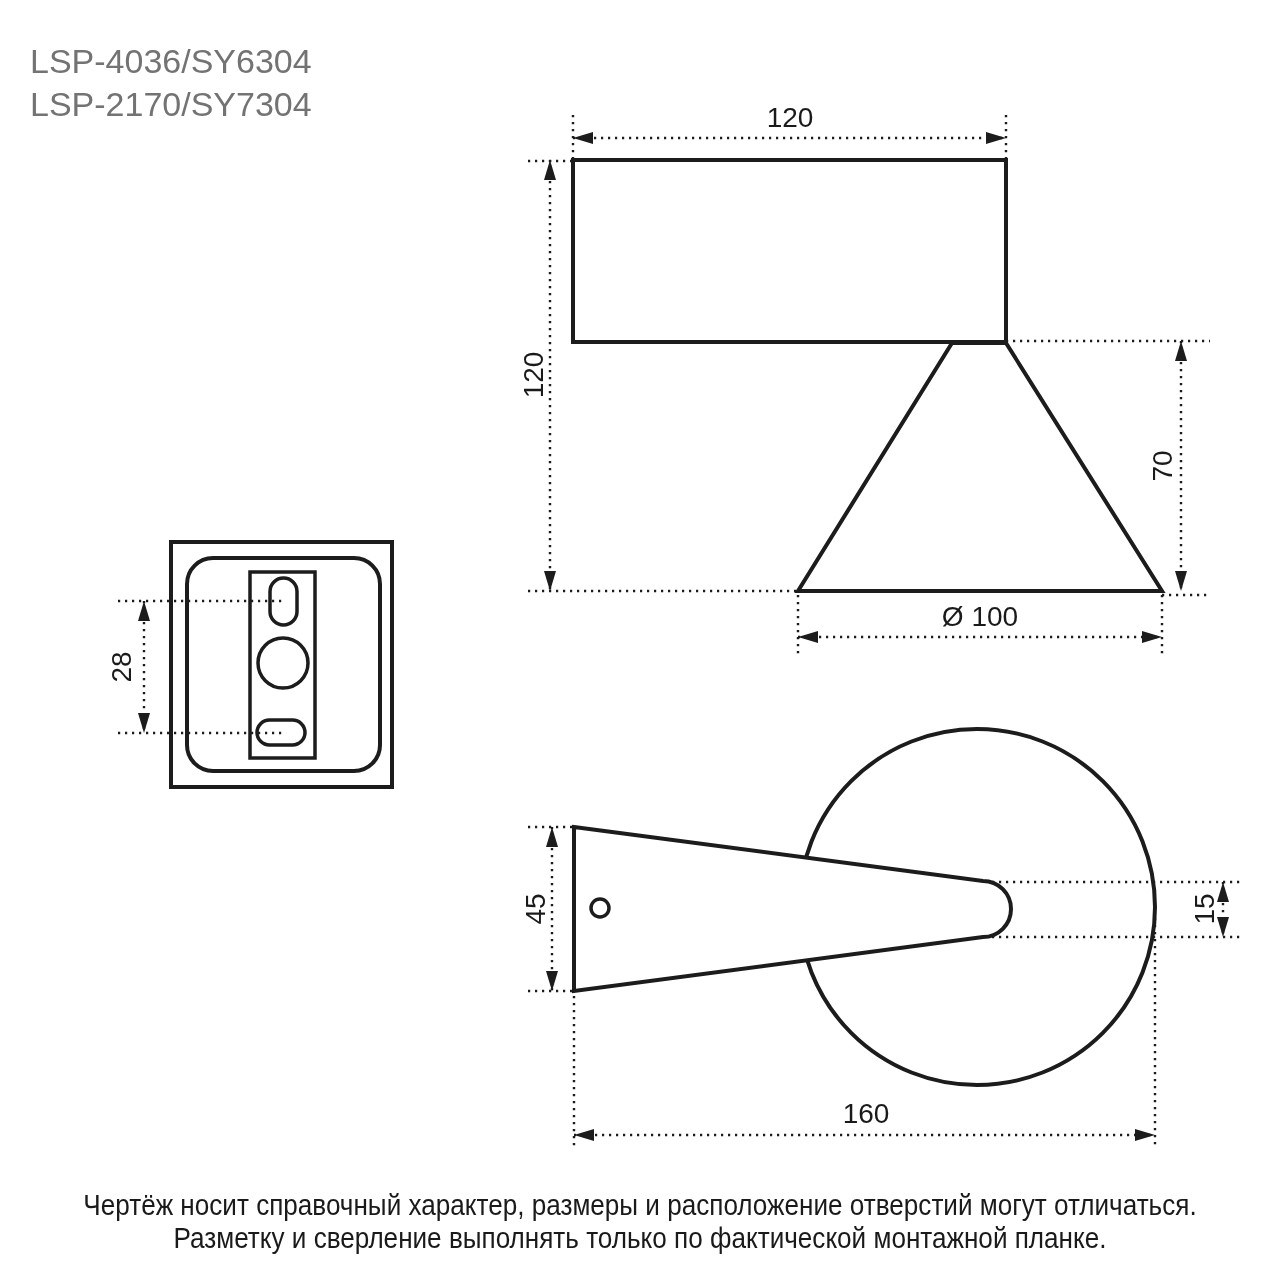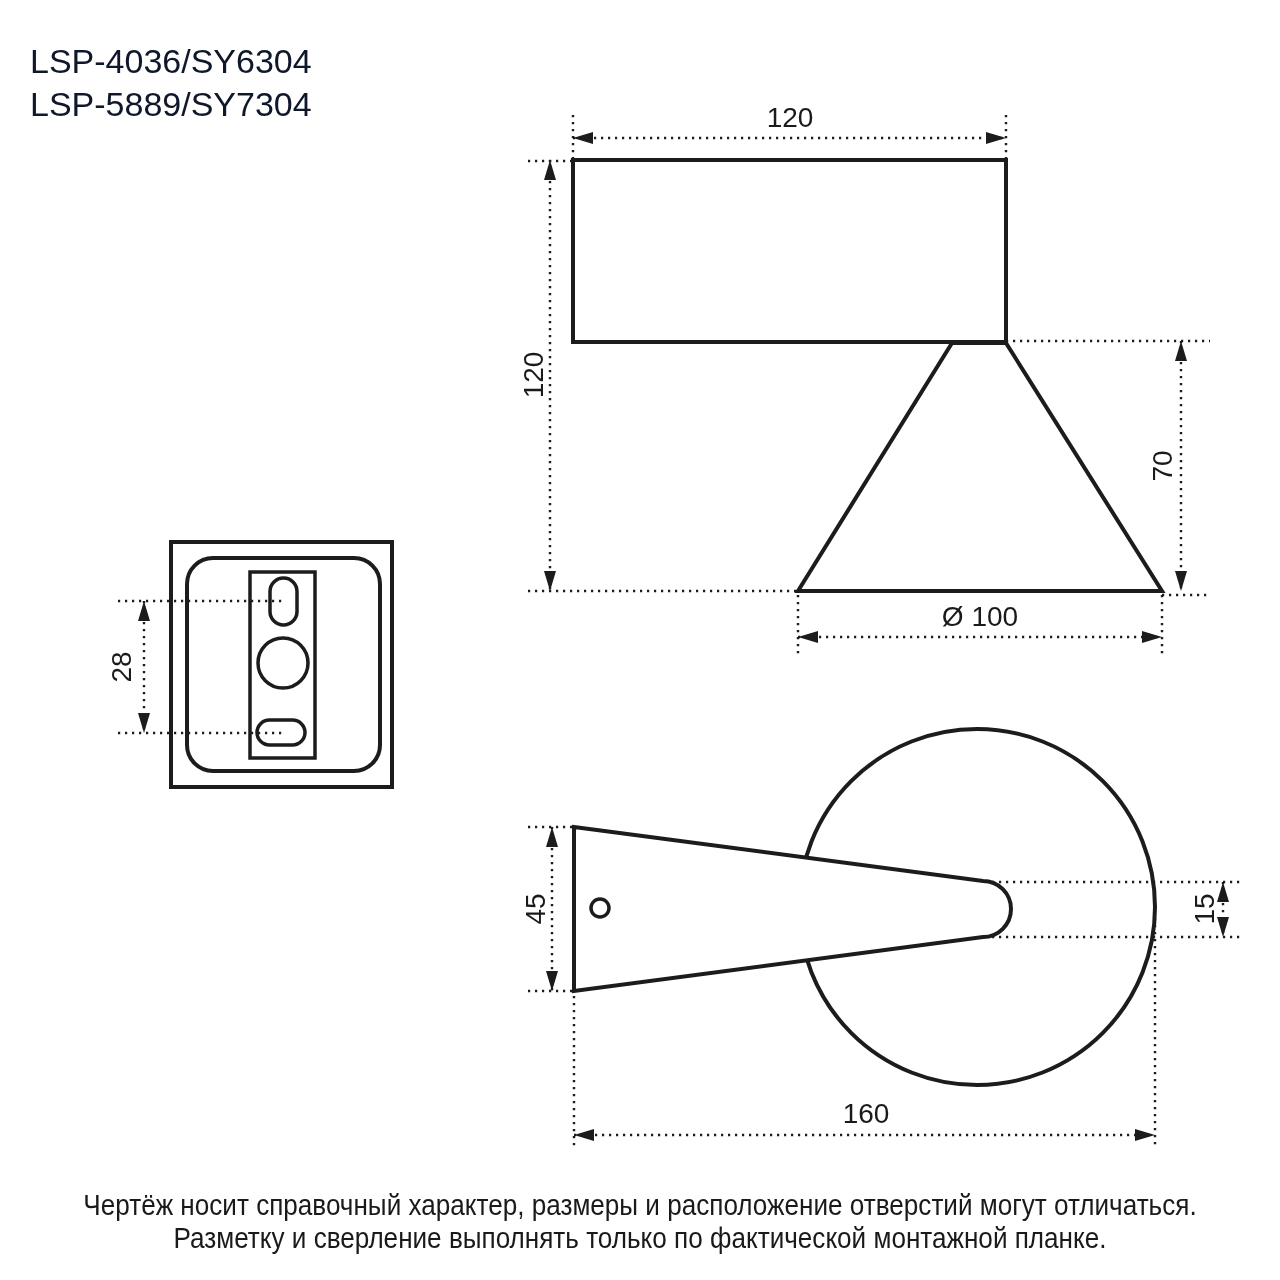--- a/index.html
+++ b/index.html
@@ -5,21 +5,21 @@
   html,body{margin:0;padding:0;background:#ffffff;}
   .page{
     position:relative;
     width:1280px;height:1280px;
     background:#ffffff;
     font-family:"Liberation Sans",sans-serif;
     overflow:hidden;
   }
   .header{
     position:absolute;left:30px;top:40px;
-    color:#0f172a;
+    color:#737373;
     font-size:34px;line-height:43px;
     letter-spacing:0px;
   }
   .header div{white-space:pre;}
   .drawing{position:absolute;left:0;top:0;}
   .footer{
     position:absolute;left:0;top:1188px;width:1280px;
     text-align:center;color:#1a1a1a;
     font-size:30px;line-height:33px;
     transform:scaleX(0.87);
@@ -37,21 +37,21 @@
     text-anchor:middle;
   }
 </style>
 </head>
 <body>
 
 <div class="page">
 
   <div class="header">
     <div>LSP-4036/SY6304</div>
-    <div>LSP-5889/SY7304</div>
+    <div>LSP-2170/SY7304</div>
   </div>
 
   <svg class="drawing" width="1280" height="1280" viewBox="0 0 1280 1280">
 
     <g>
       <path class="shape" d="M952,343 L1006,343 L1162,591 L798,591 Z"></path>
       <rect class="shape" x="573" y="160" width="433" height="182"></rect>
 
       <g>
         <path class="dim" d="M573,115 V160 M1006,115 V160"></path>

